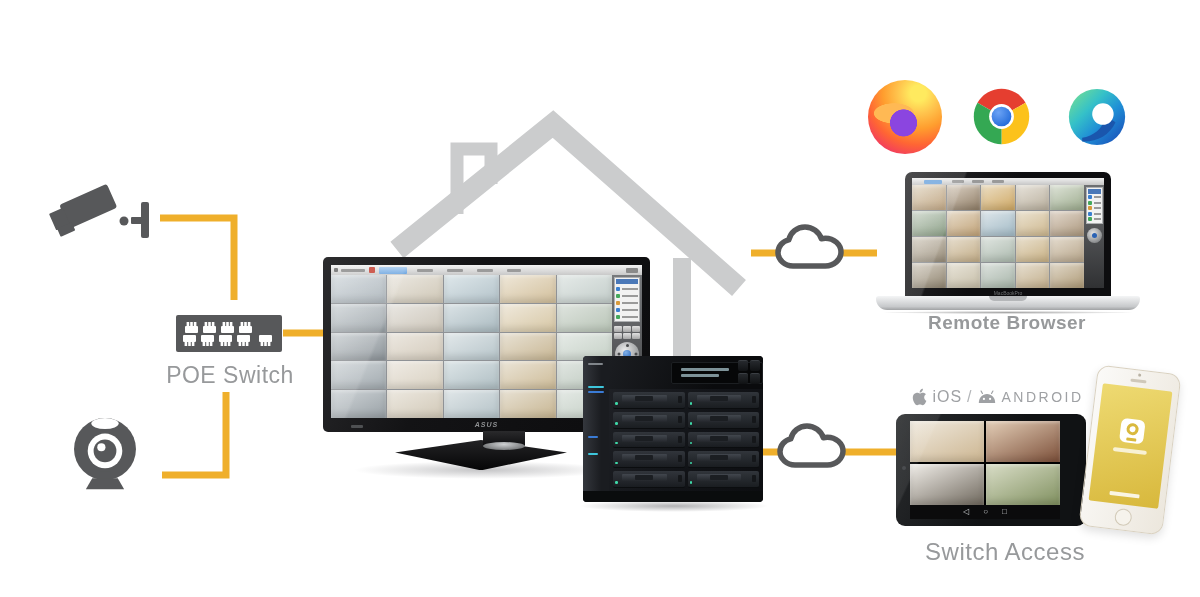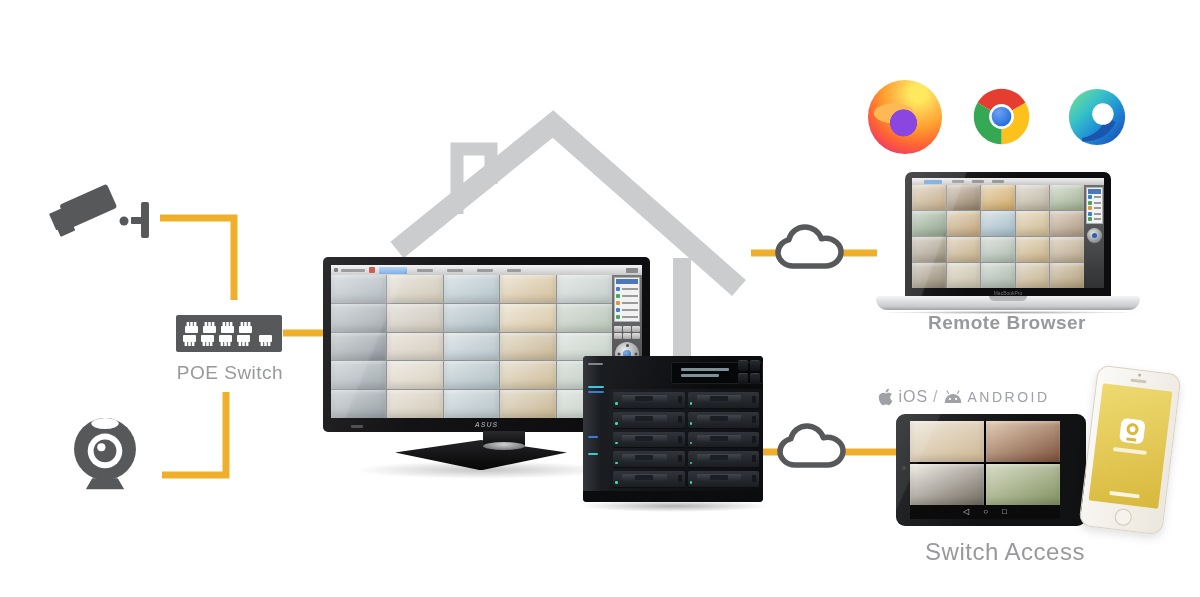--- a/index.html
+++ b/index.html
@@ -19,21 +19,21 @@
   
   #house-svg{position:absolute;left:0;top:0;z-index:0;}
   #house-svg path, #house-svg polyline{fill:none;stroke:var(--house-gray);}
   #lines-svg{position:absolute;left:0;top:0;z-index:1;}
   #lines-svg path{fill:none;stroke:var(--line-yellow);stroke-width:7;}
 
   
   #cctv{left:46px;top:173px;z-index:3;}
   #webcam{left:64px;top:410px;z-index:3;}
   #poe{left:176px;top:315px;z-index:3;}
-  #poe-label{left:140px;top:362px;width:180px;font-size:19px;}
+  #poe-label{left:140px;top:362px;width:180px;font-size:23px;}
 
   
   .cloud{z-index:4;}
   #cloud-top{left:774px;top:224px;}
   #cloud-bottom{left:776px;top:423px;}
   .cloud path{fill:#fff;stroke:var(--icon-gray);stroke-width:5.5;stroke-linejoin:round;}
 
   
   #monitor{left:323px;top:257px;width:327px;height:175px;background:linear-gradient(115deg,#2c2c2e 0%,#131315 40%,#0c0c0e 100%);
            border-radius:5px;z-index:3;}
@@ -146,21 +146,21 @@
        background:linear-gradient(110deg, rgba(255,255,255,.16) 0%, rgba(255,255,255,.13) 24%, rgba(255,255,255,0) 25%);}
   .l-brand{position:absolute;bottom:1.5px;left:0;width:100%;text-align:center;font-size:5px;color:#6e7072;line-height:7px;}
   .l-deck{position:absolute;left:0;top:124px;width:264px;height:14px;
        background:linear-gradient(#f4f5f6,#c7c9cb 75%,#9fa1a3);border-radius:3px 3px 12px 12px;}
   .l-notch{position:absolute;left:50%;top:0;width:38px;height:5px;margin-left:-19px;background:#b5b7b9;border-radius:0 0 6px 6px;}
   .l-deck-line{position:absolute;left:8px;top:139px;width:248px;height:3px;border-radius:50%;
        background:radial-gradient(ellipse, rgba(60,60,60,.45), rgba(0,0,0,0) 75%);}
   #remote-label{left:892px;top:312px;width:230px;font-size:19px;font-weight:bold;}
 
   
-  #platforms-row{position:absolute;left:854px;top:386px;width:220px;height:22px;z-index:6;
+  #platforms-row{position:absolute;left:888px;top:386px;width:220px;height:22px;z-index:6;
        display:flex;align-items:center;justify-content:center;gap:5px;color:#9FA1A4;}
   #platforms-row .p-txt{font-size:16px;letter-spacing:1px;}
   #platforms-row .p-android-txt{font-size:14px;letter-spacing:2.5px;}
   #platforms-row .p-sep{color:#b4b6b9;font-size:16px;}
 
   
   #tablet{left:896px;top:414px;width:190px;height:112px;background:linear-gradient(115deg,#2a2c2e,#101214 55%);
        border-radius:9px;z-index:3;}
   .t-screen{position:absolute;left:14px;top:7px;width:150px;height:98px;background:#000;overflow:hidden;}
   #tablet-grid{position:absolute;left:0;top:0;width:100%;height:84px;display:grid;

